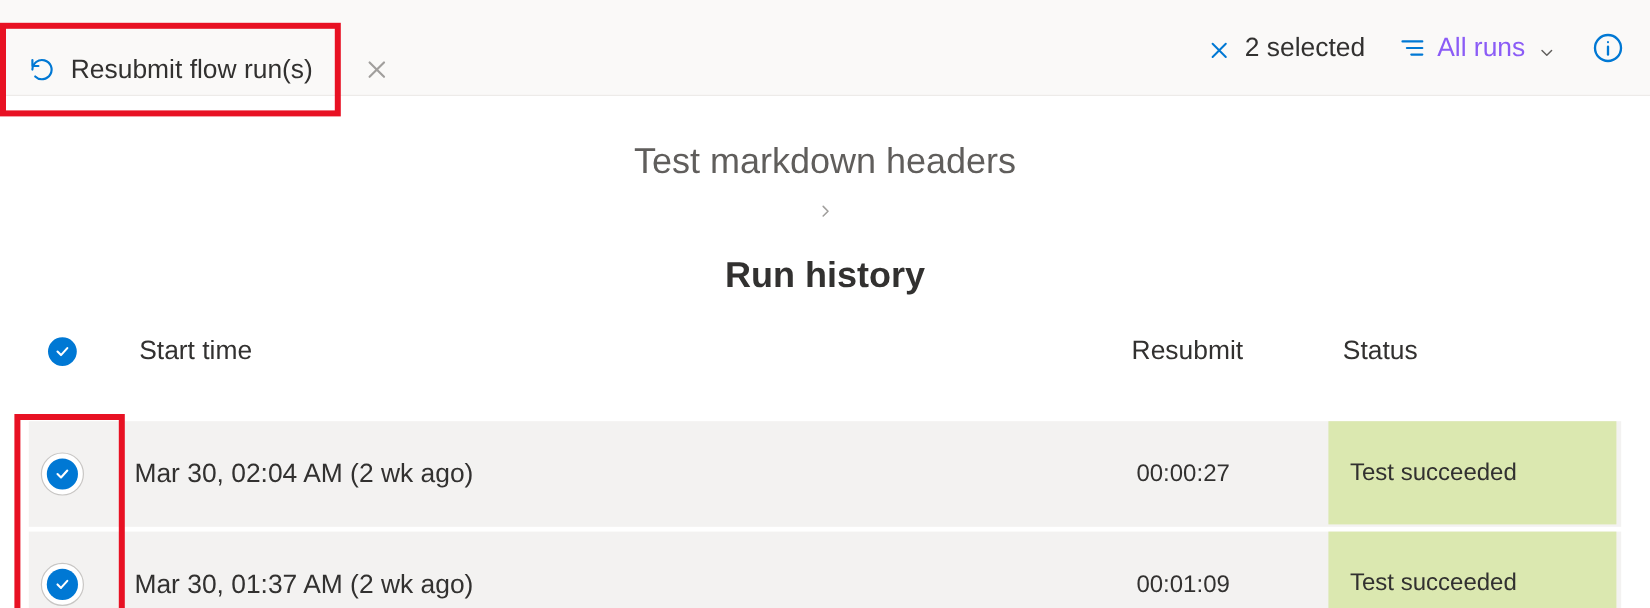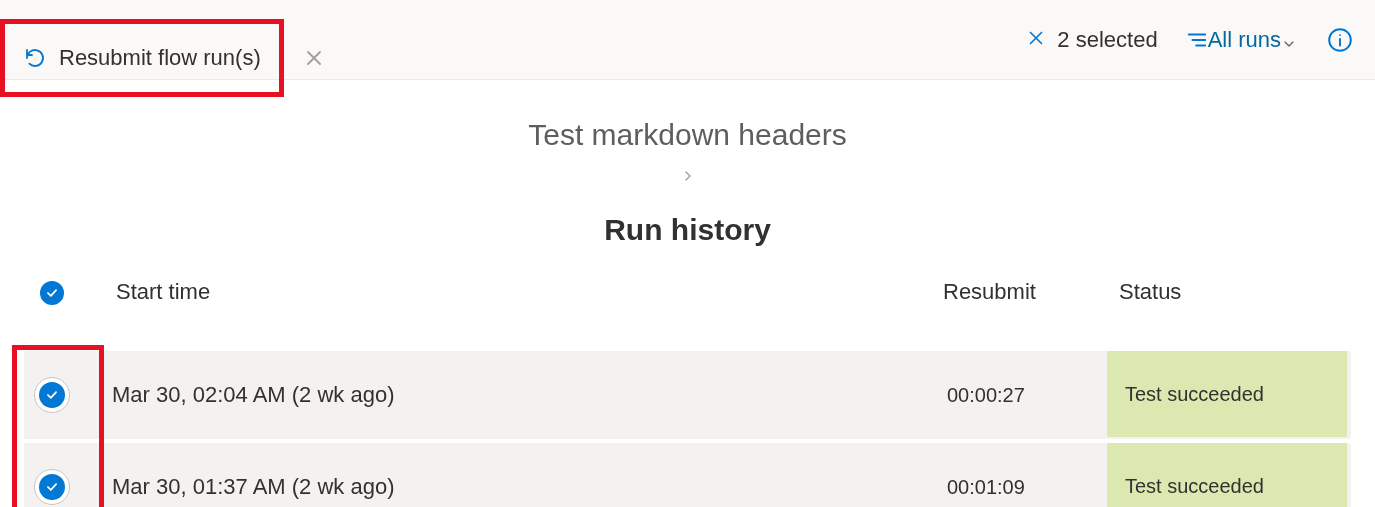--- a/index.html
+++ b/index.html
@@ -56,36 +56,37 @@
       align-items: center;
       justify-content: center;
       width: 24px;
       height: 24px;
     }
     .highlight-resubmit {
       border: 5px solid #e81123;
     }
     .selection-clear {
       display: flex;
-      align-items: flex-start;
+      align-items: flex-end;
       gap: 10px;
       font-size: 22px;
       color: #323130;
       cursor: pointer;
     }
     .selection-clear .icon {
       width: 22px;
       height: 22px;
       color: #0078d4;
     }
     .filter-dropdown {
       display: flex;
       align-items: center;
-      font-size: 22px;
-      color: #0369a1;
+      gap: 10px;
+      font-size: 22px;
+      color: #8b5cf6;
       cursor: pointer;
     }
     .filter-dropdown .icon {
       width: 22px;
       height: 22px;
       color: #0078d4;
     }
     .info-button {
       width: 30px;
       height: 30px;

